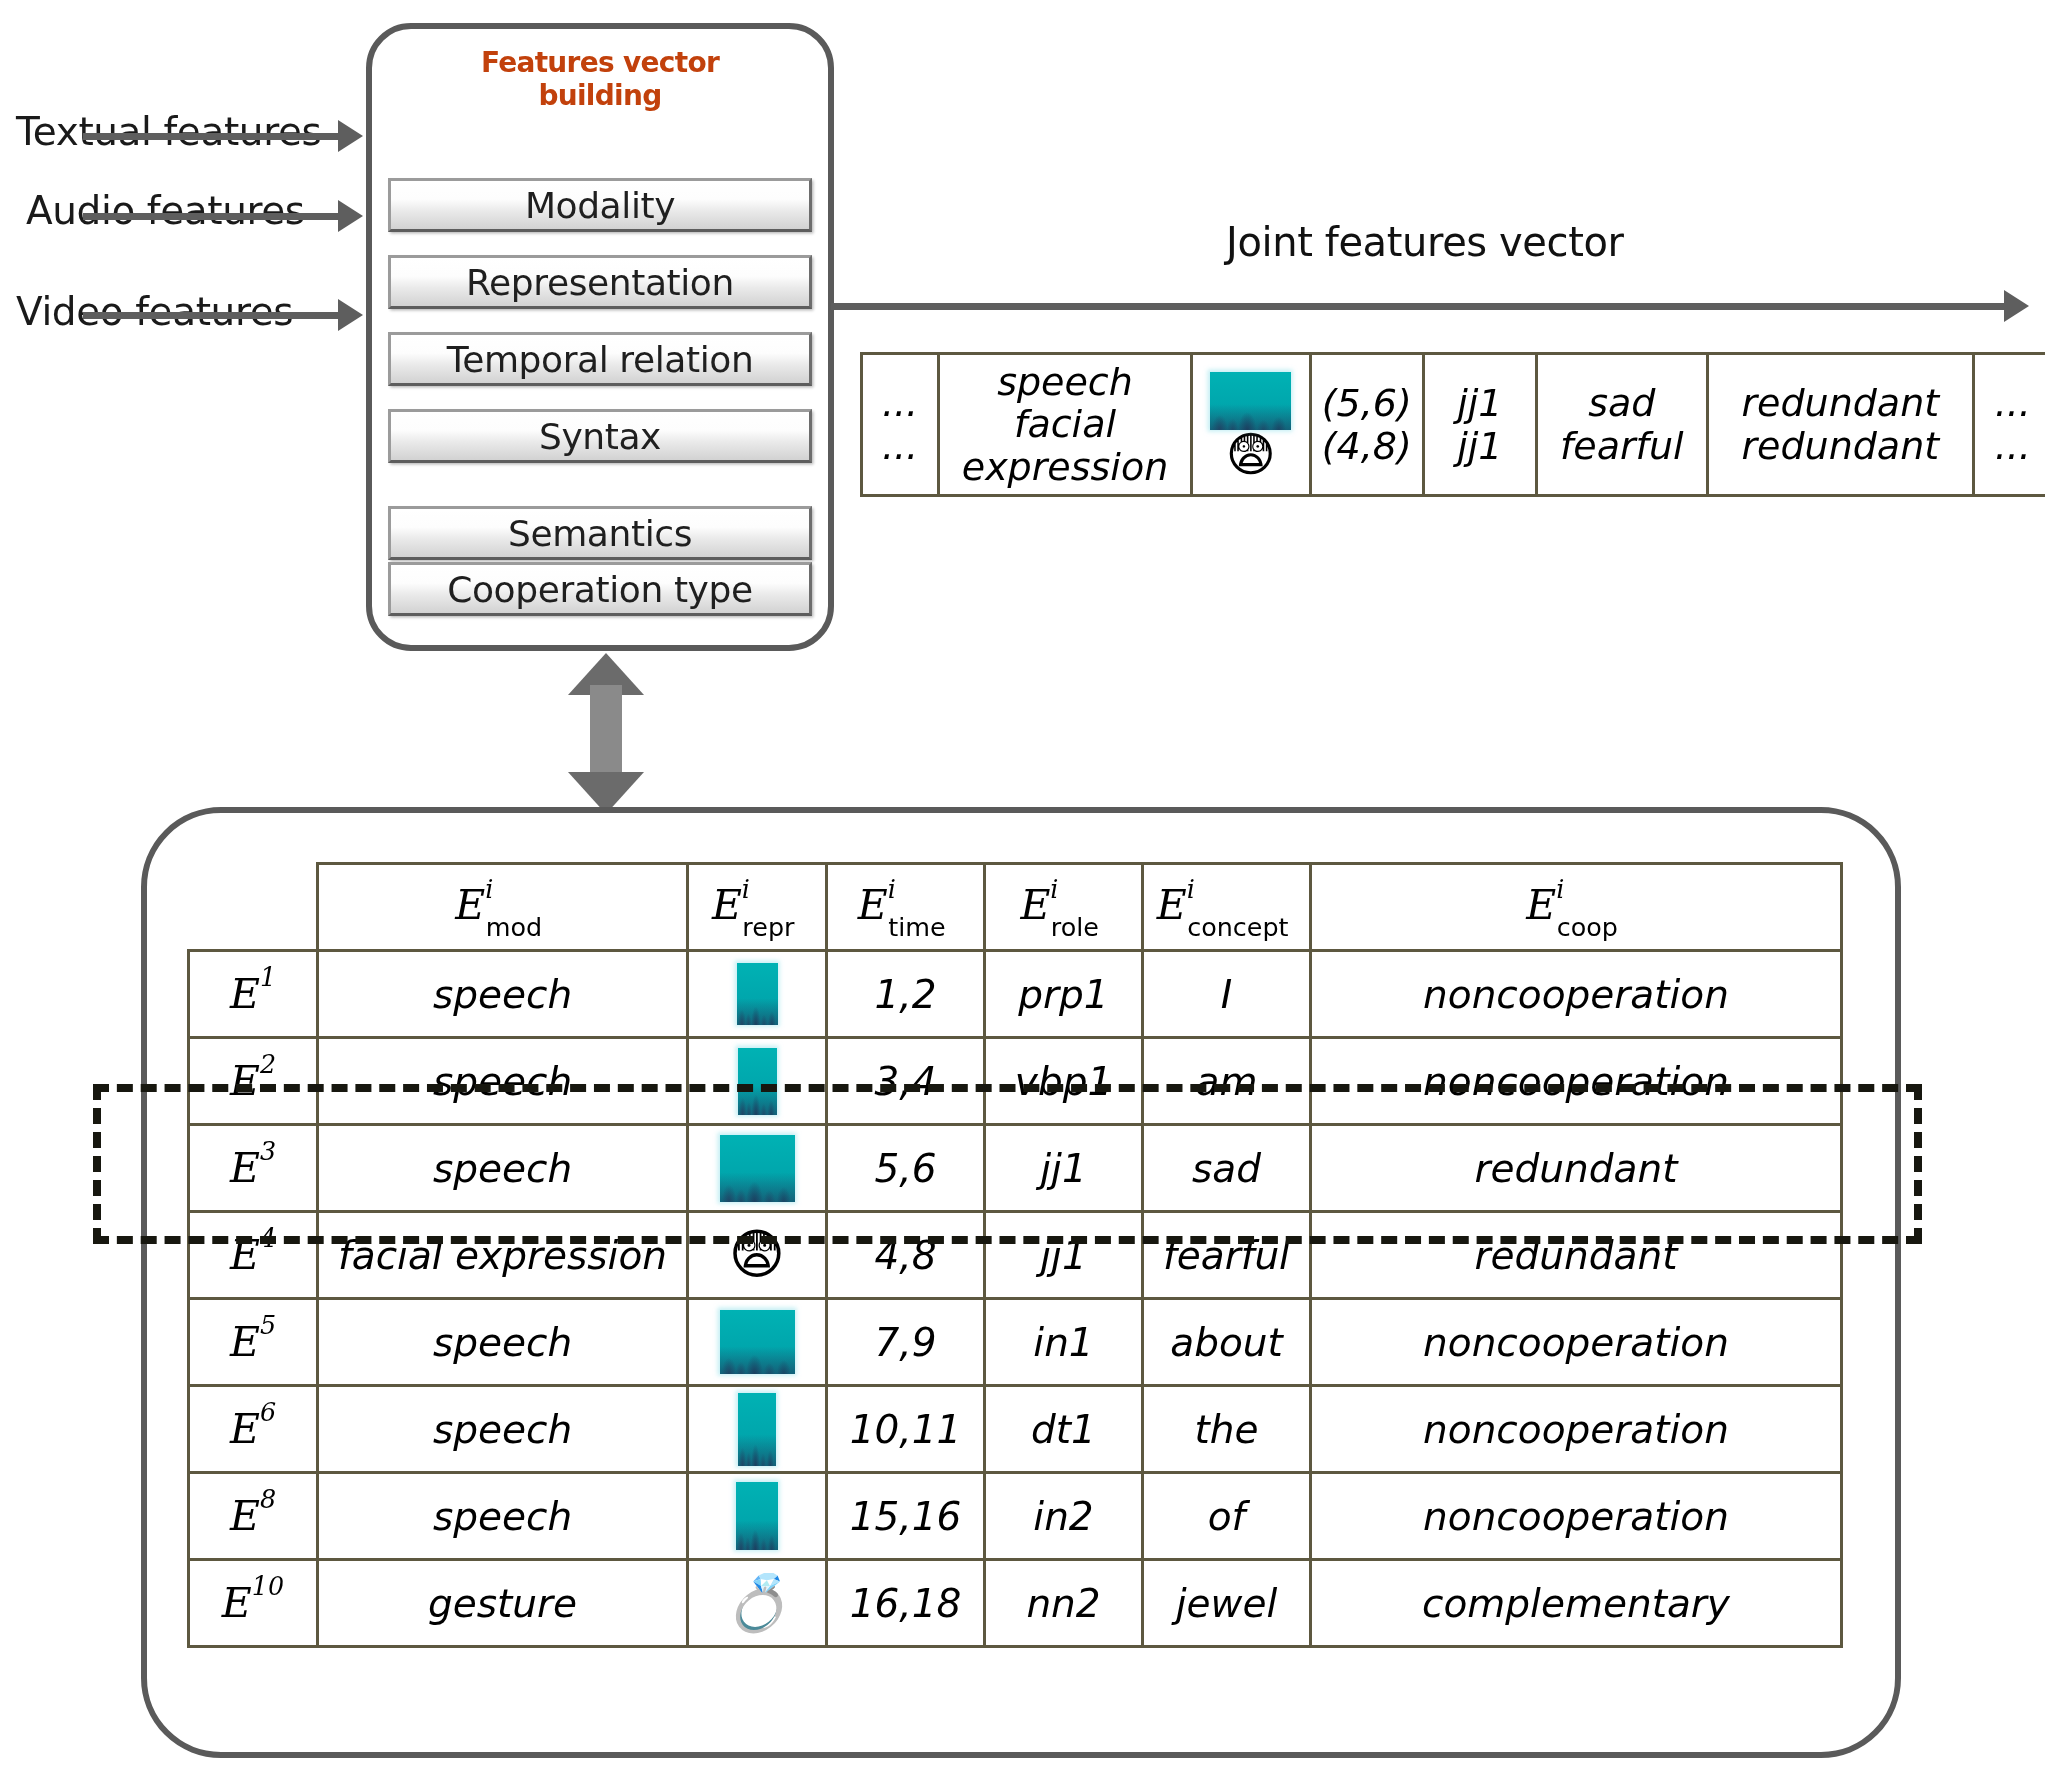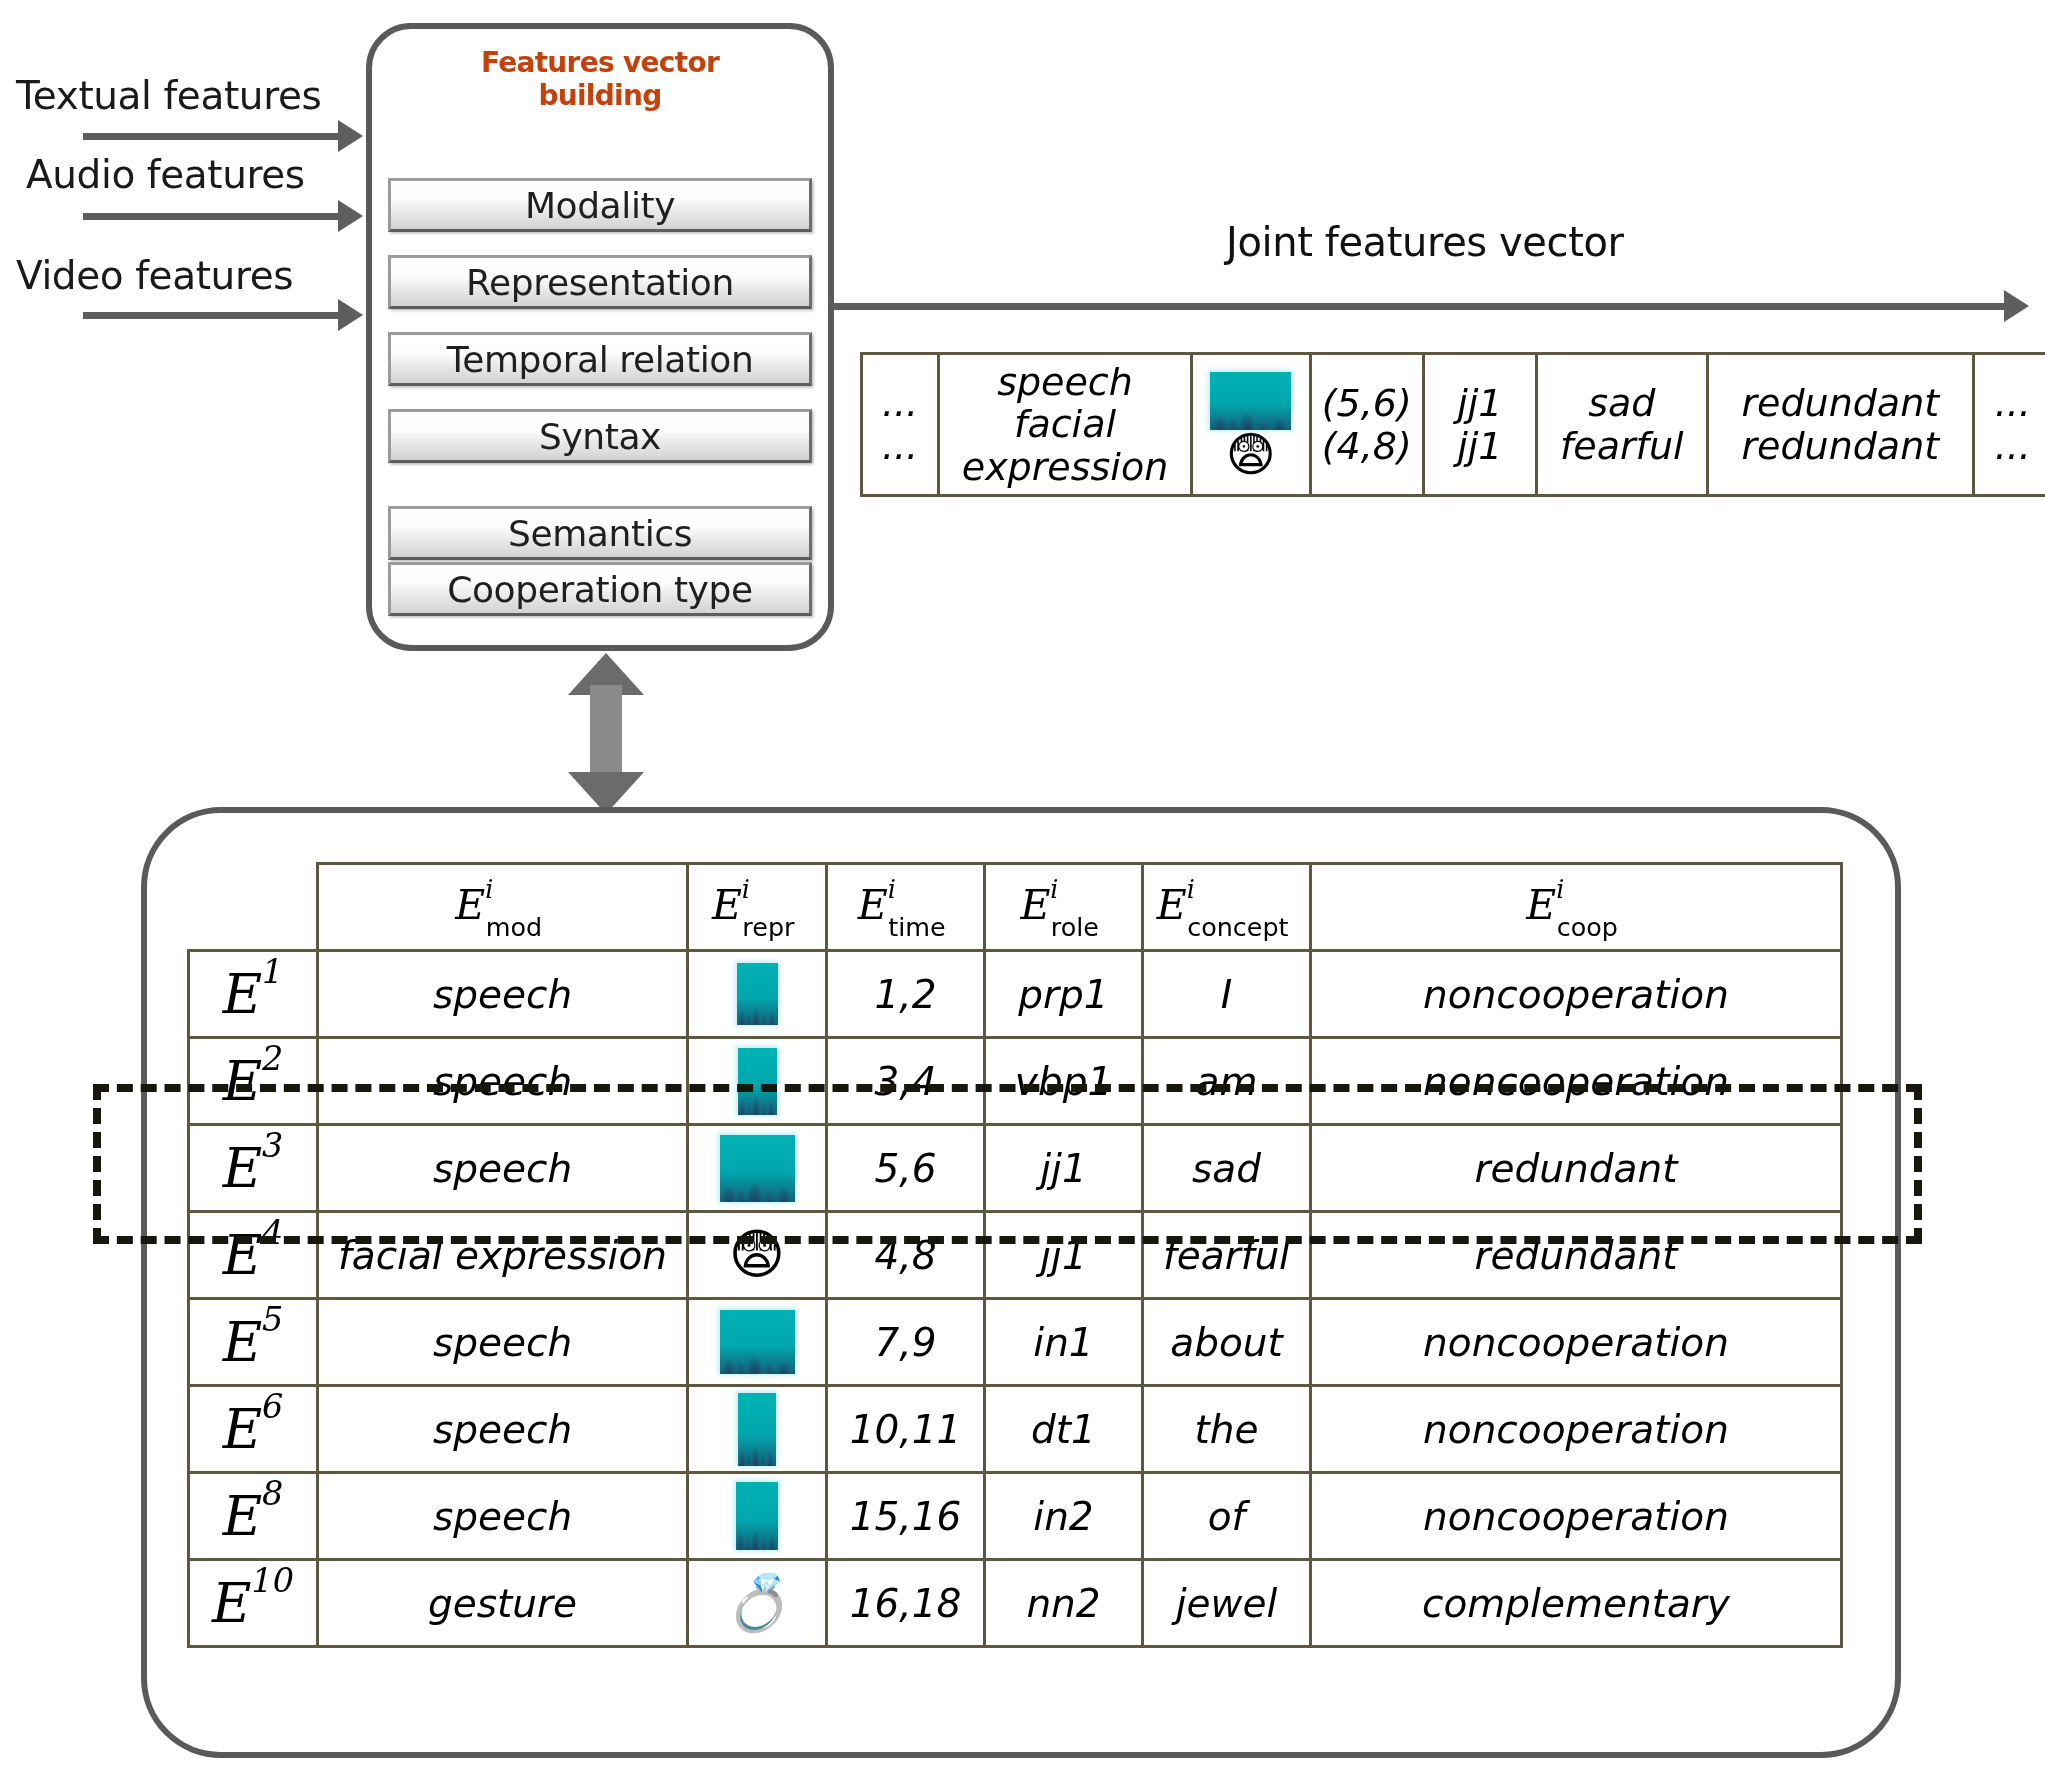--- a/index.html
+++ b/index.html
@@ -6,21 +6,21 @@
   body{
     width:2046px;height:1786px;position:relative;overflow:hidden;
     font-family:"Liberation Sans", sans-serif;
     color:#000;
   }
   .abs{position:absolute;}
 
   
   .feat-label{
     font-size:39px;color:#1a1a1a;white-space:nowrap;
-    font-family:"DejaVu Sans", sans-serif;letter-spacing:-0.4px;
+    font-family:"DejaVu Sans", sans-serif;letter-spacing:-0.4px;margin-top:36px;
   }
 
   
   .arrow-line{background:#5e5e5e;height:6.5px;}
   .arrow-head{
     width:0;height:0;border-top:16px solid transparent;
     border-bottom:16px solid transparent;border-left:25px solid #5e5e5e;
   }
 
   
@@ -75,21 +75,21 @@
   .etable td.hdr{font-style:normal;}
   .hdrsym{
     font-style:italic;font-size:41px;position:relative;
     display:inline-block;font-family:"DejaVu Serif", serif;
   }
   .hdrsym sup{font-size:0.62em;font-style:italic;position:relative;top:-0.25em;}
   .hdrsym sub{
     font-size:0.62em;font-style:normal;position:relative;top:0.30em;left:-0.30em;
     font-family:"DejaVu Sans", sans-serif;
   }
-  .esym{font-style:italic;font-family:"DejaVu Serif", serif;font-size:54px;}
+  .esym{font-style:italic;font-family:"DejaVu Serif", serif;font-size:41px;}
   .esym sup{font-size:0.62em;position:relative;top:-0.30em;}
 
   
   .spec{
     display:inline-block;position:relative;overflow:hidden;
     background:linear-gradient(180deg,#00b2b4 0%,#00a7ad 55%,#0b9aa4 100%);
     box-shadow:0 0 4.4px 2.2px rgba(150,225,235,.55);
     vertical-align:middle;
   }
   .spec::after{

